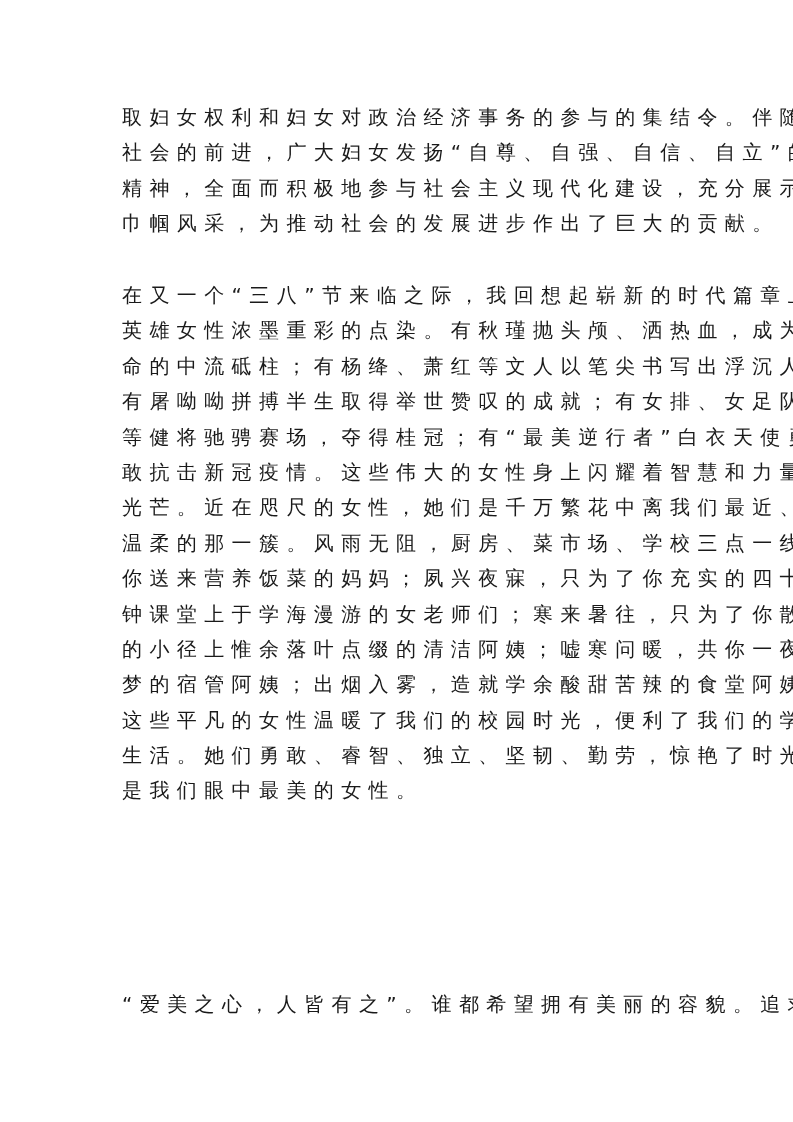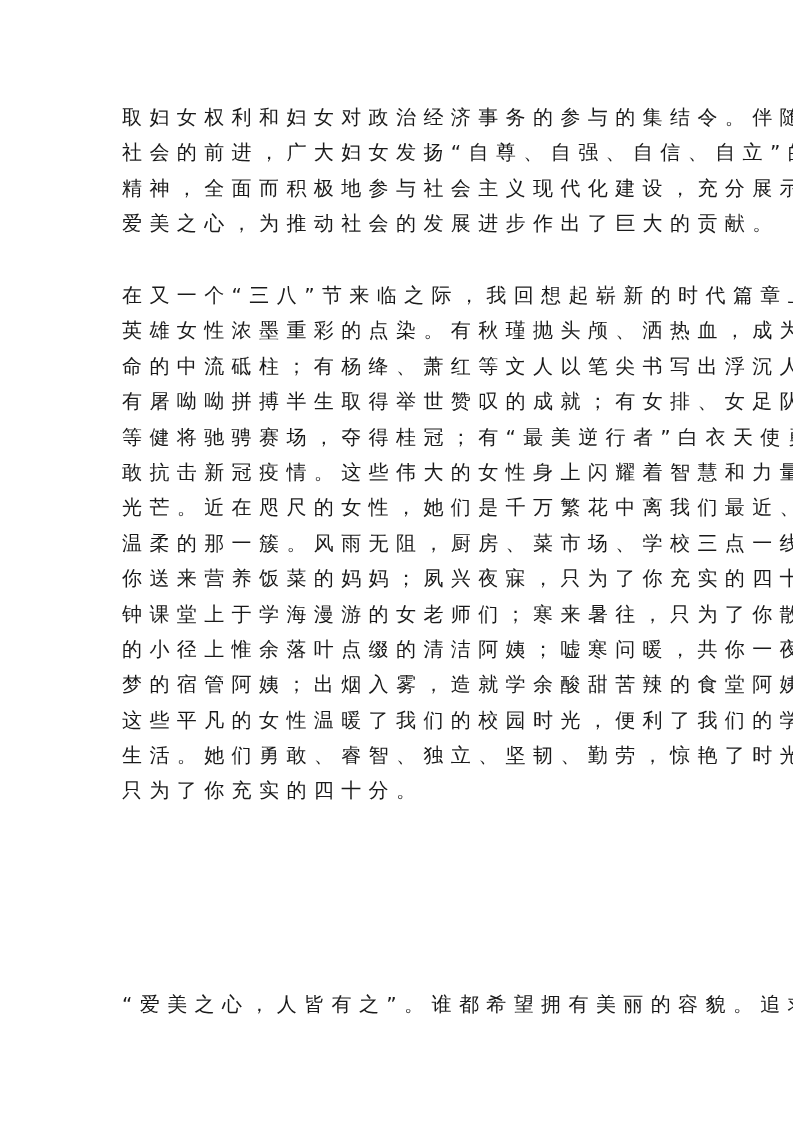--- a/index.html
+++ b/index.html
@@ -42,38 +42,38 @@
   </style>
 </head>
 <body>
 
 <div class="page">
 
   <div class="para" id="p1">
     <span class="line">取妇女权利和妇女对政治经济事务的参与的集结令。伴随着</span>
     <span class="line">社会的前进，广大妇女发扬“自尊、自强、自信、自立”的</span>
     <span class="line">精神，全面而积极地参与社会主义现代化建设，充分展示了</span>
-    <span class="line">爱美之心，为推动社会的发展进步作出了巨大的贡献。</span>
+    <span class="line">巾帼风采，为推动社会的发展进步作出了巨大的贡献。</span>
   </div>
 
   <div class="para" id="p2">
     <span class="line">在又一个“三八”节来临之际，我回想起崭新的时代篇章上，</span>
     <span class="line">英雄女性浓墨重彩的点染。有秋瑾抛头颅、洒热血，成为革</span>
     <span class="line">命的中流砥柱；有杨绛、萧红等文人以笔尖书写出浮沉人间；</span>
     <span class="line">有屠呦呦拼搏半生取得举世赞叹的成就；有女排、女足队员</span>
     <span class="line">等健将驰骋赛场，夺得桂冠；有“最美逆行者”白衣天使勇</span>
     <span class="line">敢抗击新冠疫情。这些伟大的女性身上闪耀着智慧和力量的</span>
     <span class="line">光芒。近在咫尺的女性，她们是千万繁花中离我们最近、最</span>
     <span class="line">温柔的那一簇。风雨无阻，厨房、菜市场、学校三点一线为</span>
     <span class="line">你送来营养饭菜的妈妈；夙兴夜寐，只为了你充实的四十分</span>
     <span class="line">钟课堂上于学海漫游的女老师们；寒来暑往，只为了你散步</span>
     <span class="line">的小径上惟余落叶点缀的清洁阿姨；嘘寒问暖，共你一夜甜</span>
     <span class="line">梦的宿管阿姨；出烟入雾，造就学余酸甜苦辣的食堂阿姨。</span>
     <span class="line">这些平凡的女性温暖了我们的校园时光，便利了我们的学习</span>
     <span class="line">生活。她们勇敢、睿智、独立、坚韧、勤劳，惊艳了时光，</span>
-    <span class="line">只为了你充实的四十分。</span>
+    <span class="line">是我们眼中最美的女性。</span>
   </div>
 
   <div class="para" id="p3">
     <span class="line">“爱美之心，人皆有之”。谁都希望拥有美丽的容貌。追求</span>
   </div>
 
 </div>
 
 </body></html>

